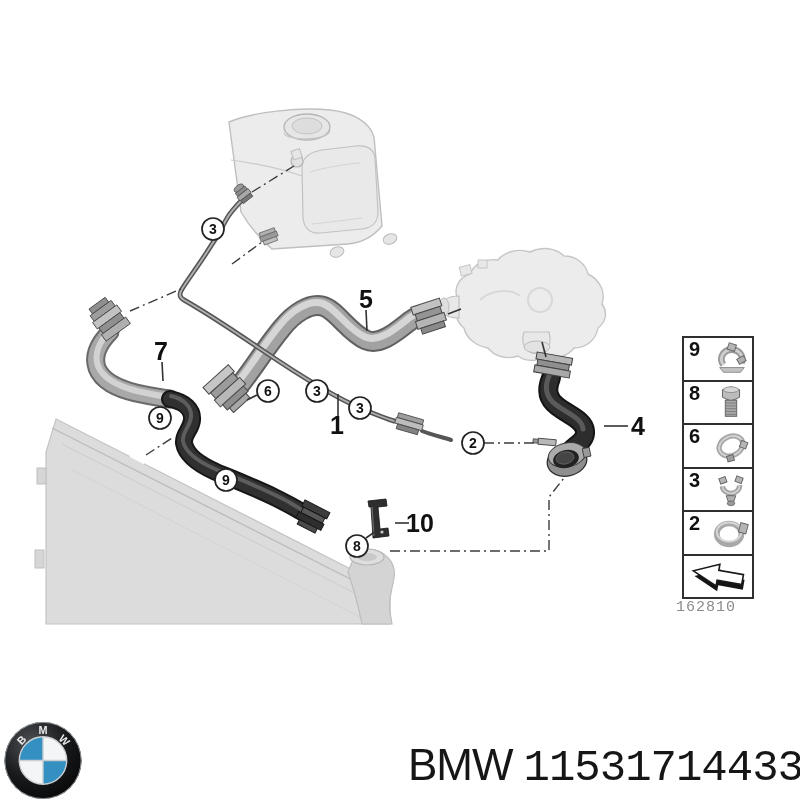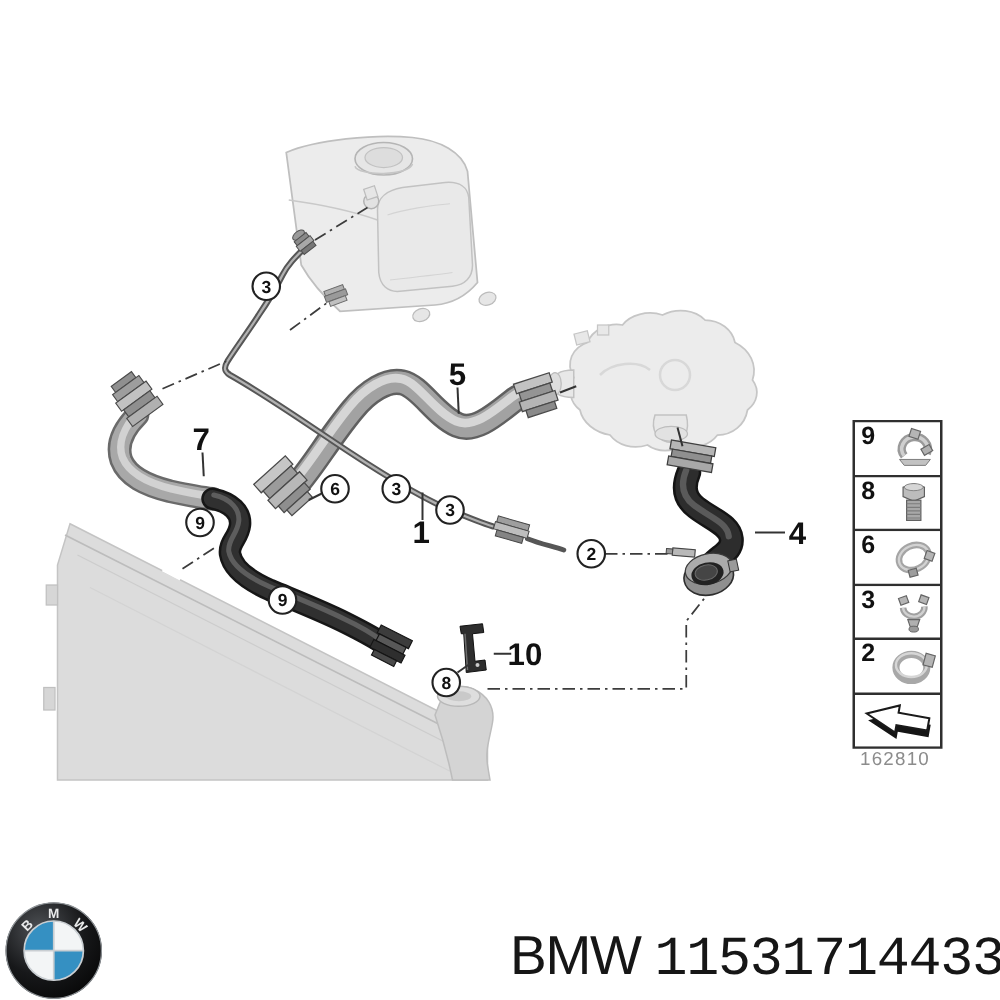--- a/index.html
+++ b/index.html
@@ -20,22 +20,22 @@
     position:relative;background:#fff;
   }
   .legend .cell:last-child{border-bottom:none;}
   .legend .num{
     position:absolute;left:5px;top:1px;
     font-size:20px;font-weight:bold;color:#111;line-height:20px;
   }
   .legend .ic{position:absolute;right:2px;top:3px;}
   .legend .arrow-cell svg{position:absolute;left:3px;top:3px;}
   .figure-number{
-    position:absolute;left:676px;top:599px;width:80px;text-align:center;
-    font-size:15px;color:#8c8c8c;letter-spacing:1px;
+    position:absolute;left:676px;top:599px;width:80px;
+    font-size:15px;color:#8c8c8c;letter-spacing:1px;font-family:Liberation Mono, monospace;
   }
 
   
   .footer-logo{position:absolute;left:3px;top:721px;}
   .part-text{
     position:absolute;left:408px;top:740px;width:392px;
     font-size:44px;color:#161616;white-space:nowrap;letter-spacing:-1px;
   }
   .part-text .pn{margin-left:11px;font-family:Liberation Mono, monospace;}
 </style>

